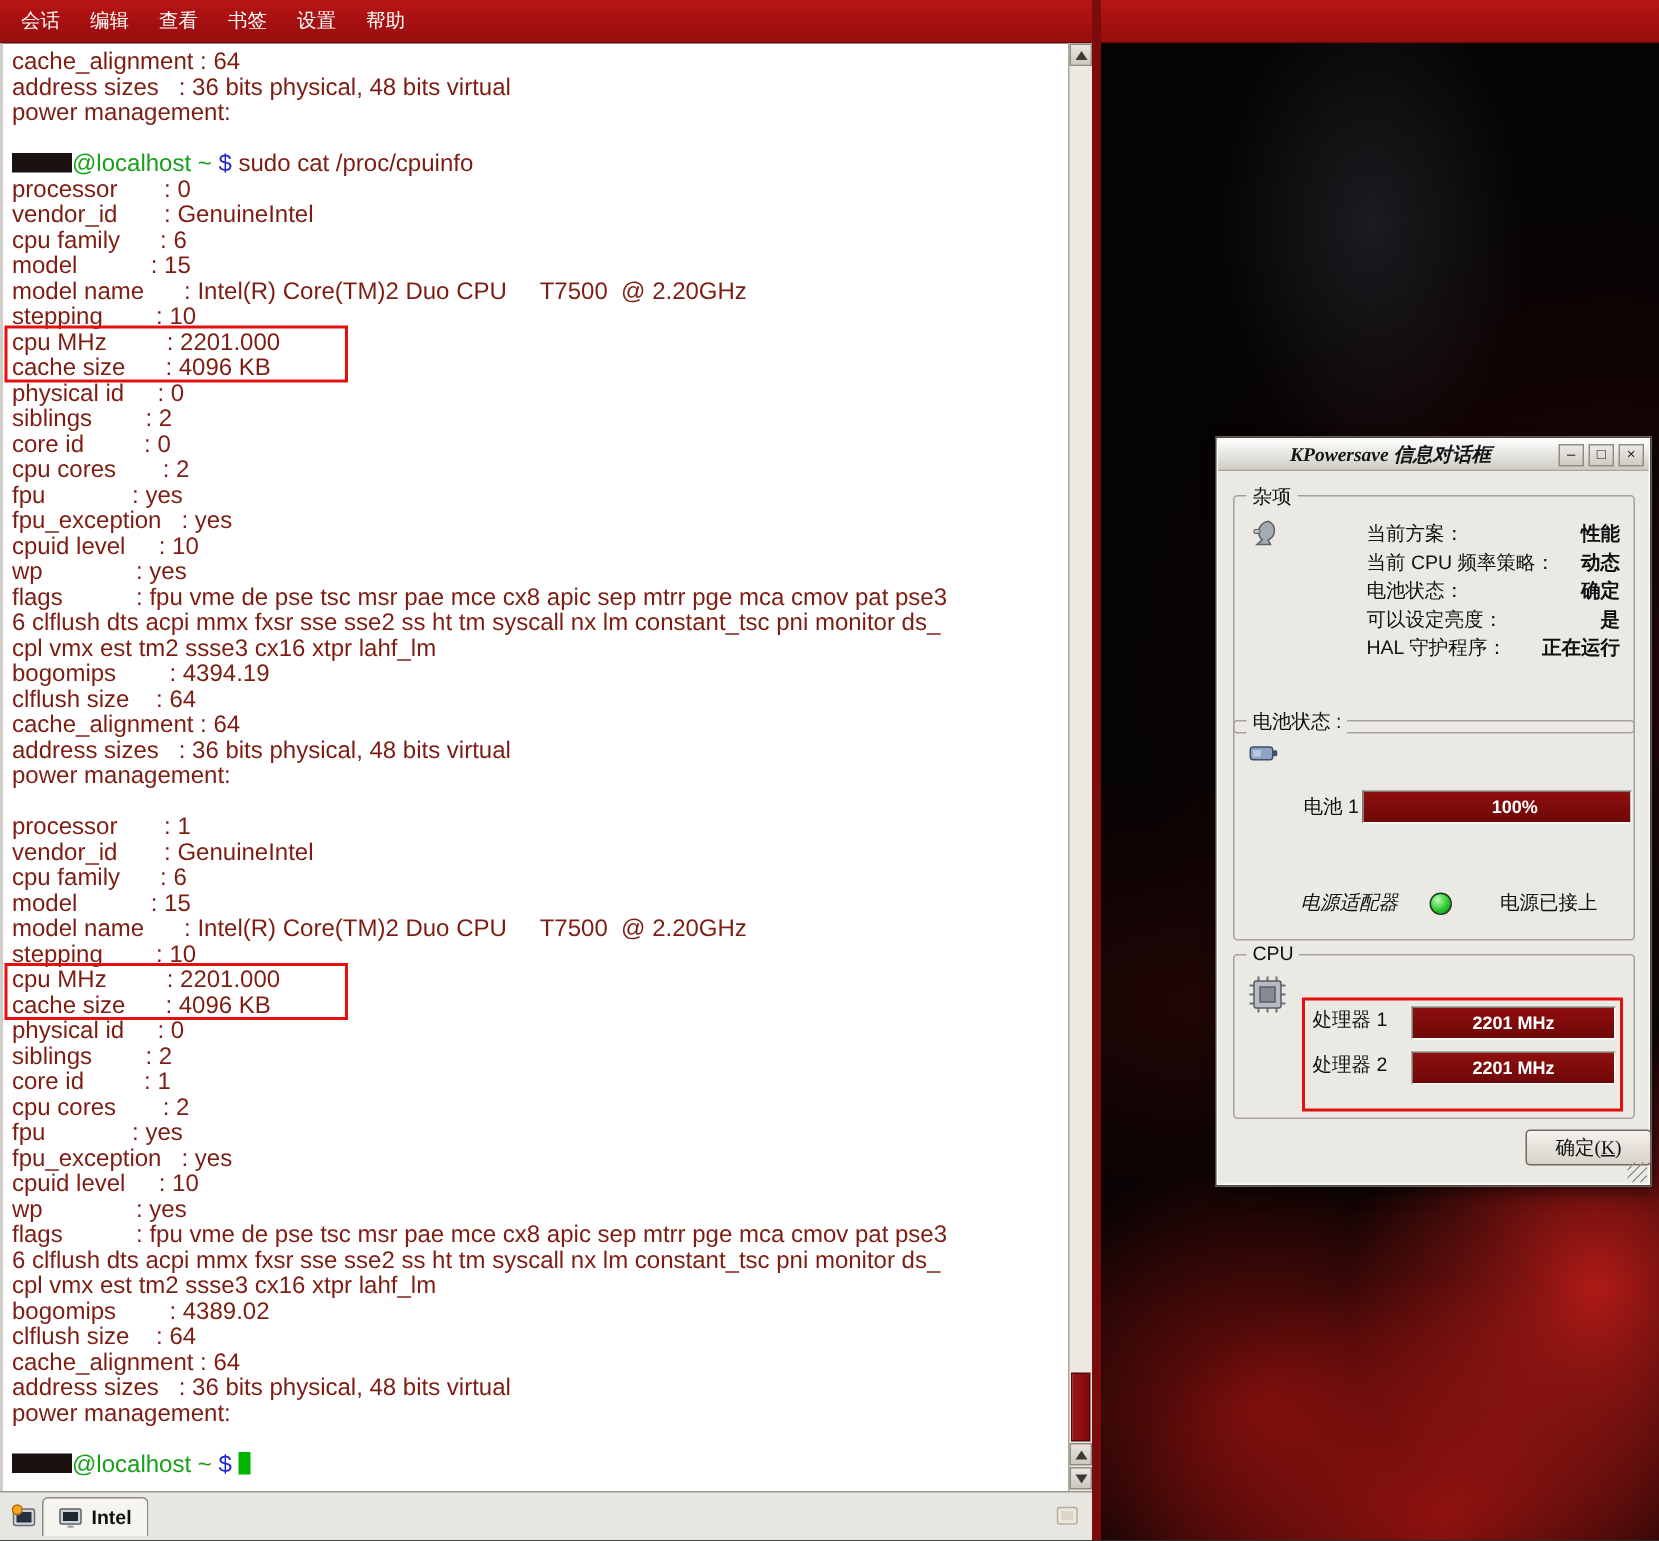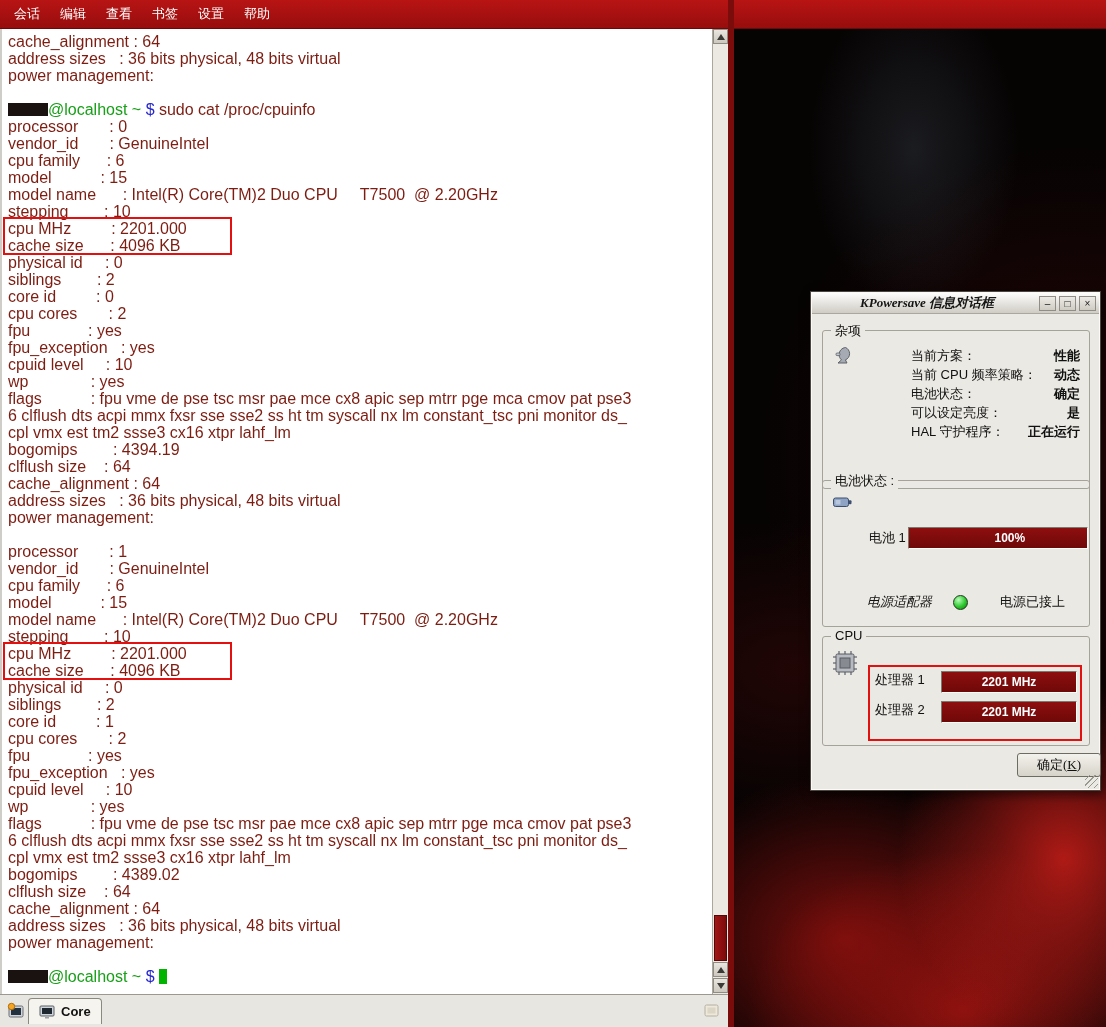--- a/index.html
+++ b/index.html
@@ -150,21 +150,21 @@
         <rect x="5" y="7" width="10" height="7" fill="#23303e"></rect>
         <circle cx="5.5" cy="5.5" r="3.2" fill="#f5a623" stroke="#b06c0a"></circle>
       </svg>
     </div>
     <div class="tab">
       <svg width="16" height="14" viewBox="0 0 16 14">
         <rect x="1" y="1" width="14" height="10" rx="1" fill="#cfd4da" stroke="#596066"></rect>
         <rect x="3" y="3" width="10" height="6" fill="#1d2730"></rect>
         <rect x="6" y="12" width="4" height="1.5" fill="#9aa0a6"></rect>
       </svg>
-      <span>Core</span>
+      <span>Intel</span>
     </div>
     <div class="tb-btn right">
       <svg width="20" height="20" viewBox="0 0 20 20">
         <rect x="3" y="4" width="13" height="11" rx="1.5" fill="#efe9d8" stroke="#a8a294"></rect>
         <rect x="5.5" y="6.5" width="8" height="6" fill="#d8d2c0"></rect>
       </svg>
     </div>
   </div>
 
   <div class="dialog">

